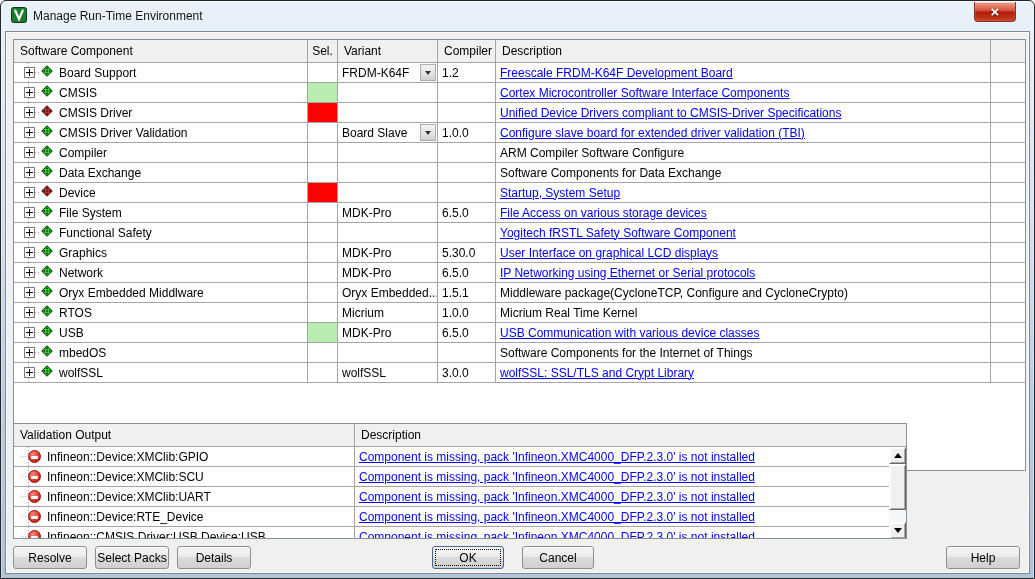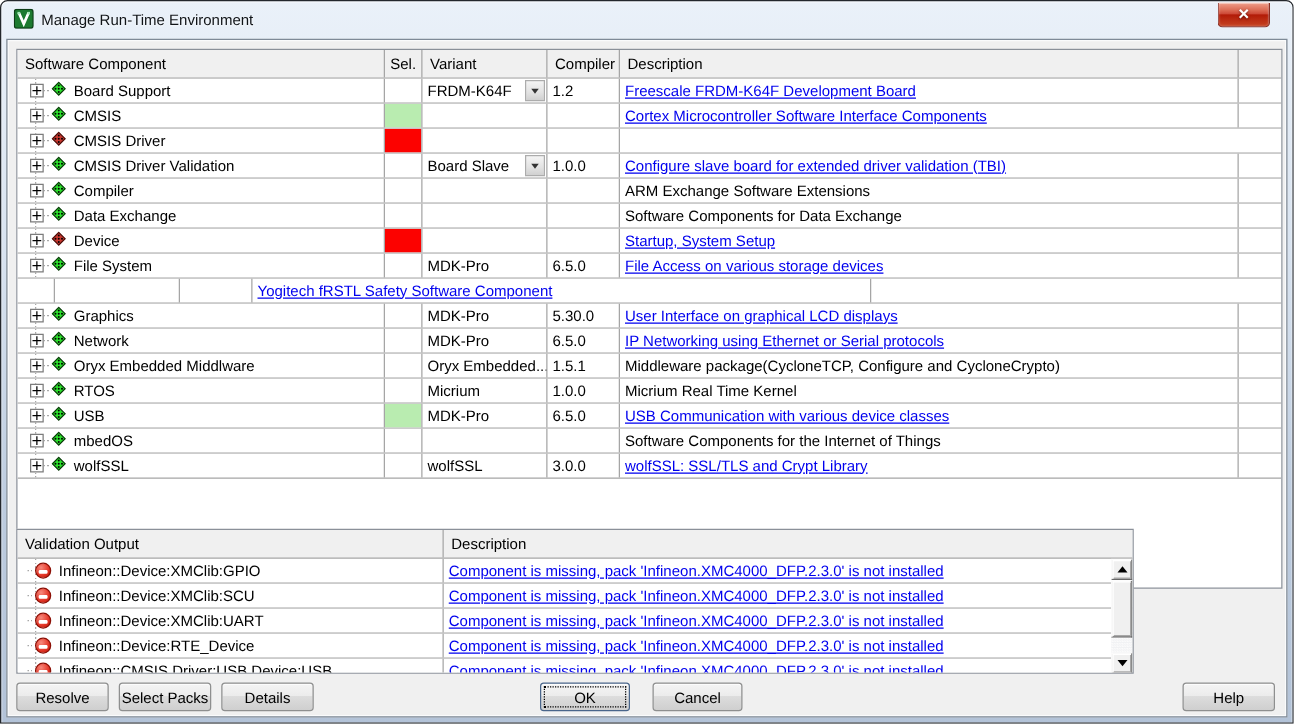--- a/index.html
+++ b/index.html
@@ -201,20 +201,23 @@
             </div>
             <div class="cell sel-cell c-sel">
               <span class="sel-fill" style="background: rgb(252, 2, 0);"></span>
             </div>
             <div class="cell variant-cell c-var">
               <span></span>
             </div>
             <div class="cell c-ver">
               <span></span>
             </div>
+            <div class="cell c-desc">
+              <span class="desc-link">Unified Device Drivers compliant to CMSIS-Driver Specifications</span>
+            </div>
           </div>
           <div class="row">
             <div class="cell comp-cell c-comp">
               <span class="treeline"></span>
               <span class="expander"></span>
               <span class="dotline"></span>
               <span class="diamond"><svg width="12" height="12" viewBox="0 0 12 12">
                   <rect x="2.4" y="2.4" width="7.2" height="7.2" transform="rotate(45 6 6)" fill="#2ce02c" stroke="#0a3d0a" stroke-width="1"></rect>
                   <circle cx="6" cy="3.4" r="0.8" fill="#000"></circle>
                   <circle cx="3.4" cy="6" r="0.8" fill="#000"></circle>
@@ -254,21 +257,21 @@
               <span class="tree-label">Compiler</span>
             </div>
             <div class="cell sel-cell c-sel"></div>
             <div class="cell variant-cell c-var">
               <span></span>
             </div>
             <div class="cell c-ver">
               <span></span>
             </div>
             <div class="cell c-desc">
-              <span class="desc-text">ARM Exchange Software Extensions</span>
+              <span class="desc-text">ARM Compiler Software Configure</span>
             </div>
           </div>
           <div class="row">
             <div class="cell comp-cell c-comp">
               <span class="treeline"></span>
               <span class="expander"></span>
               <span class="dotline"></span>
               <span class="diamond"><svg width="12" height="12" viewBox="0 0 12 12">
                   <rect x="2.4" y="2.4" width="7.2" height="7.2" transform="rotate(45 6 6)" fill="#2ce02c" stroke="#0a3d0a" stroke-width="1"></rect>
                   <circle cx="6" cy="3.4" r="0.8" fill="#000"></circle>
@@ -338,20 +341,34 @@
               <span>MDK-Pro</span>
             </div>
             <div class="cell c-ver">
               <span>6.5.0</span>
             </div>
             <div class="cell c-desc">
               <span class="desc-link">File Access on various storage devices</span>
             </div>
           </div>
           <div class="row">
+            <div class="cell comp-cell c-comp">
+              <span class="treeline"></span>
+              <span class="expander"></span>
+              <span class="dotline"></span>
+              <span class="diamond"><svg width="12" height="12" viewBox="0 0 12 12">
+                  <rect x="2.4" y="2.4" width="7.2" height="7.2" transform="rotate(45 6 6)" fill="#2ce02c" stroke="#0a3d0a" stroke-width="1"></rect>
+                  <circle cx="6" cy="3.4" r="0.8" fill="#000"></circle>
+                  <circle cx="3.4" cy="6" r="0.8" fill="#000"></circle>
+                  <circle cx="8.6" cy="6" r="0.8" fill="#000"></circle>
+                  <circle cx="6" cy="8.6" r="0.8" fill="#000"></circle>
+                  <circle cx="6" cy="6" r="0.8" fill="#000"></circle>
+                </svg></span>
+              <span class="tree-label">Functional Safety</span>
+            </div>
             <div class="cell sel-cell c-sel"></div>
             <div class="cell variant-cell c-var">
               <span></span>
             </div>
             <div class="cell c-ver">
               <span></span>
             </div>
             <div class="cell c-desc">
               <span class="desc-link">Yogitech fRSTL Safety Software Component</span>
             </div>

